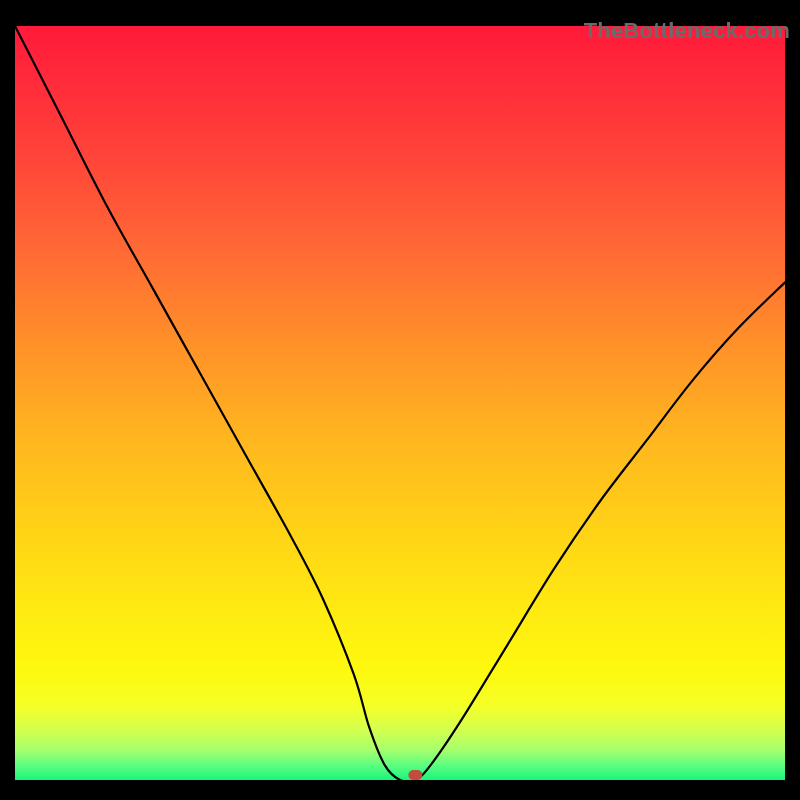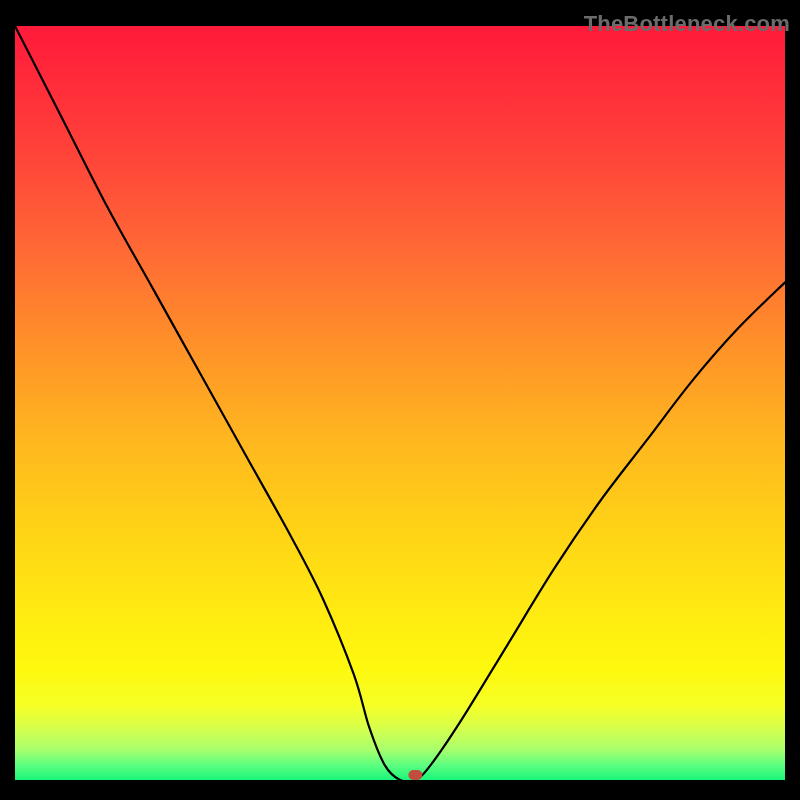--- a/index.html
+++ b/index.html
@@ -12,21 +12,21 @@
     overflow: hidden;
   }
   .frame {
     position: relative;
     width: 800px;
     height: 800px;
     background: #000;
   }
   .watermark {
     position: absolute;
-    top: 11px;
+    top: 18px;
     right: 10px;
     color: #6b6b6b;
     font-size: 22px;
     font-weight: 600;
     letter-spacing: 0.2px;
     z-index: 5;
   }
   .plot-area {
     position: absolute;
     left: 15px;

